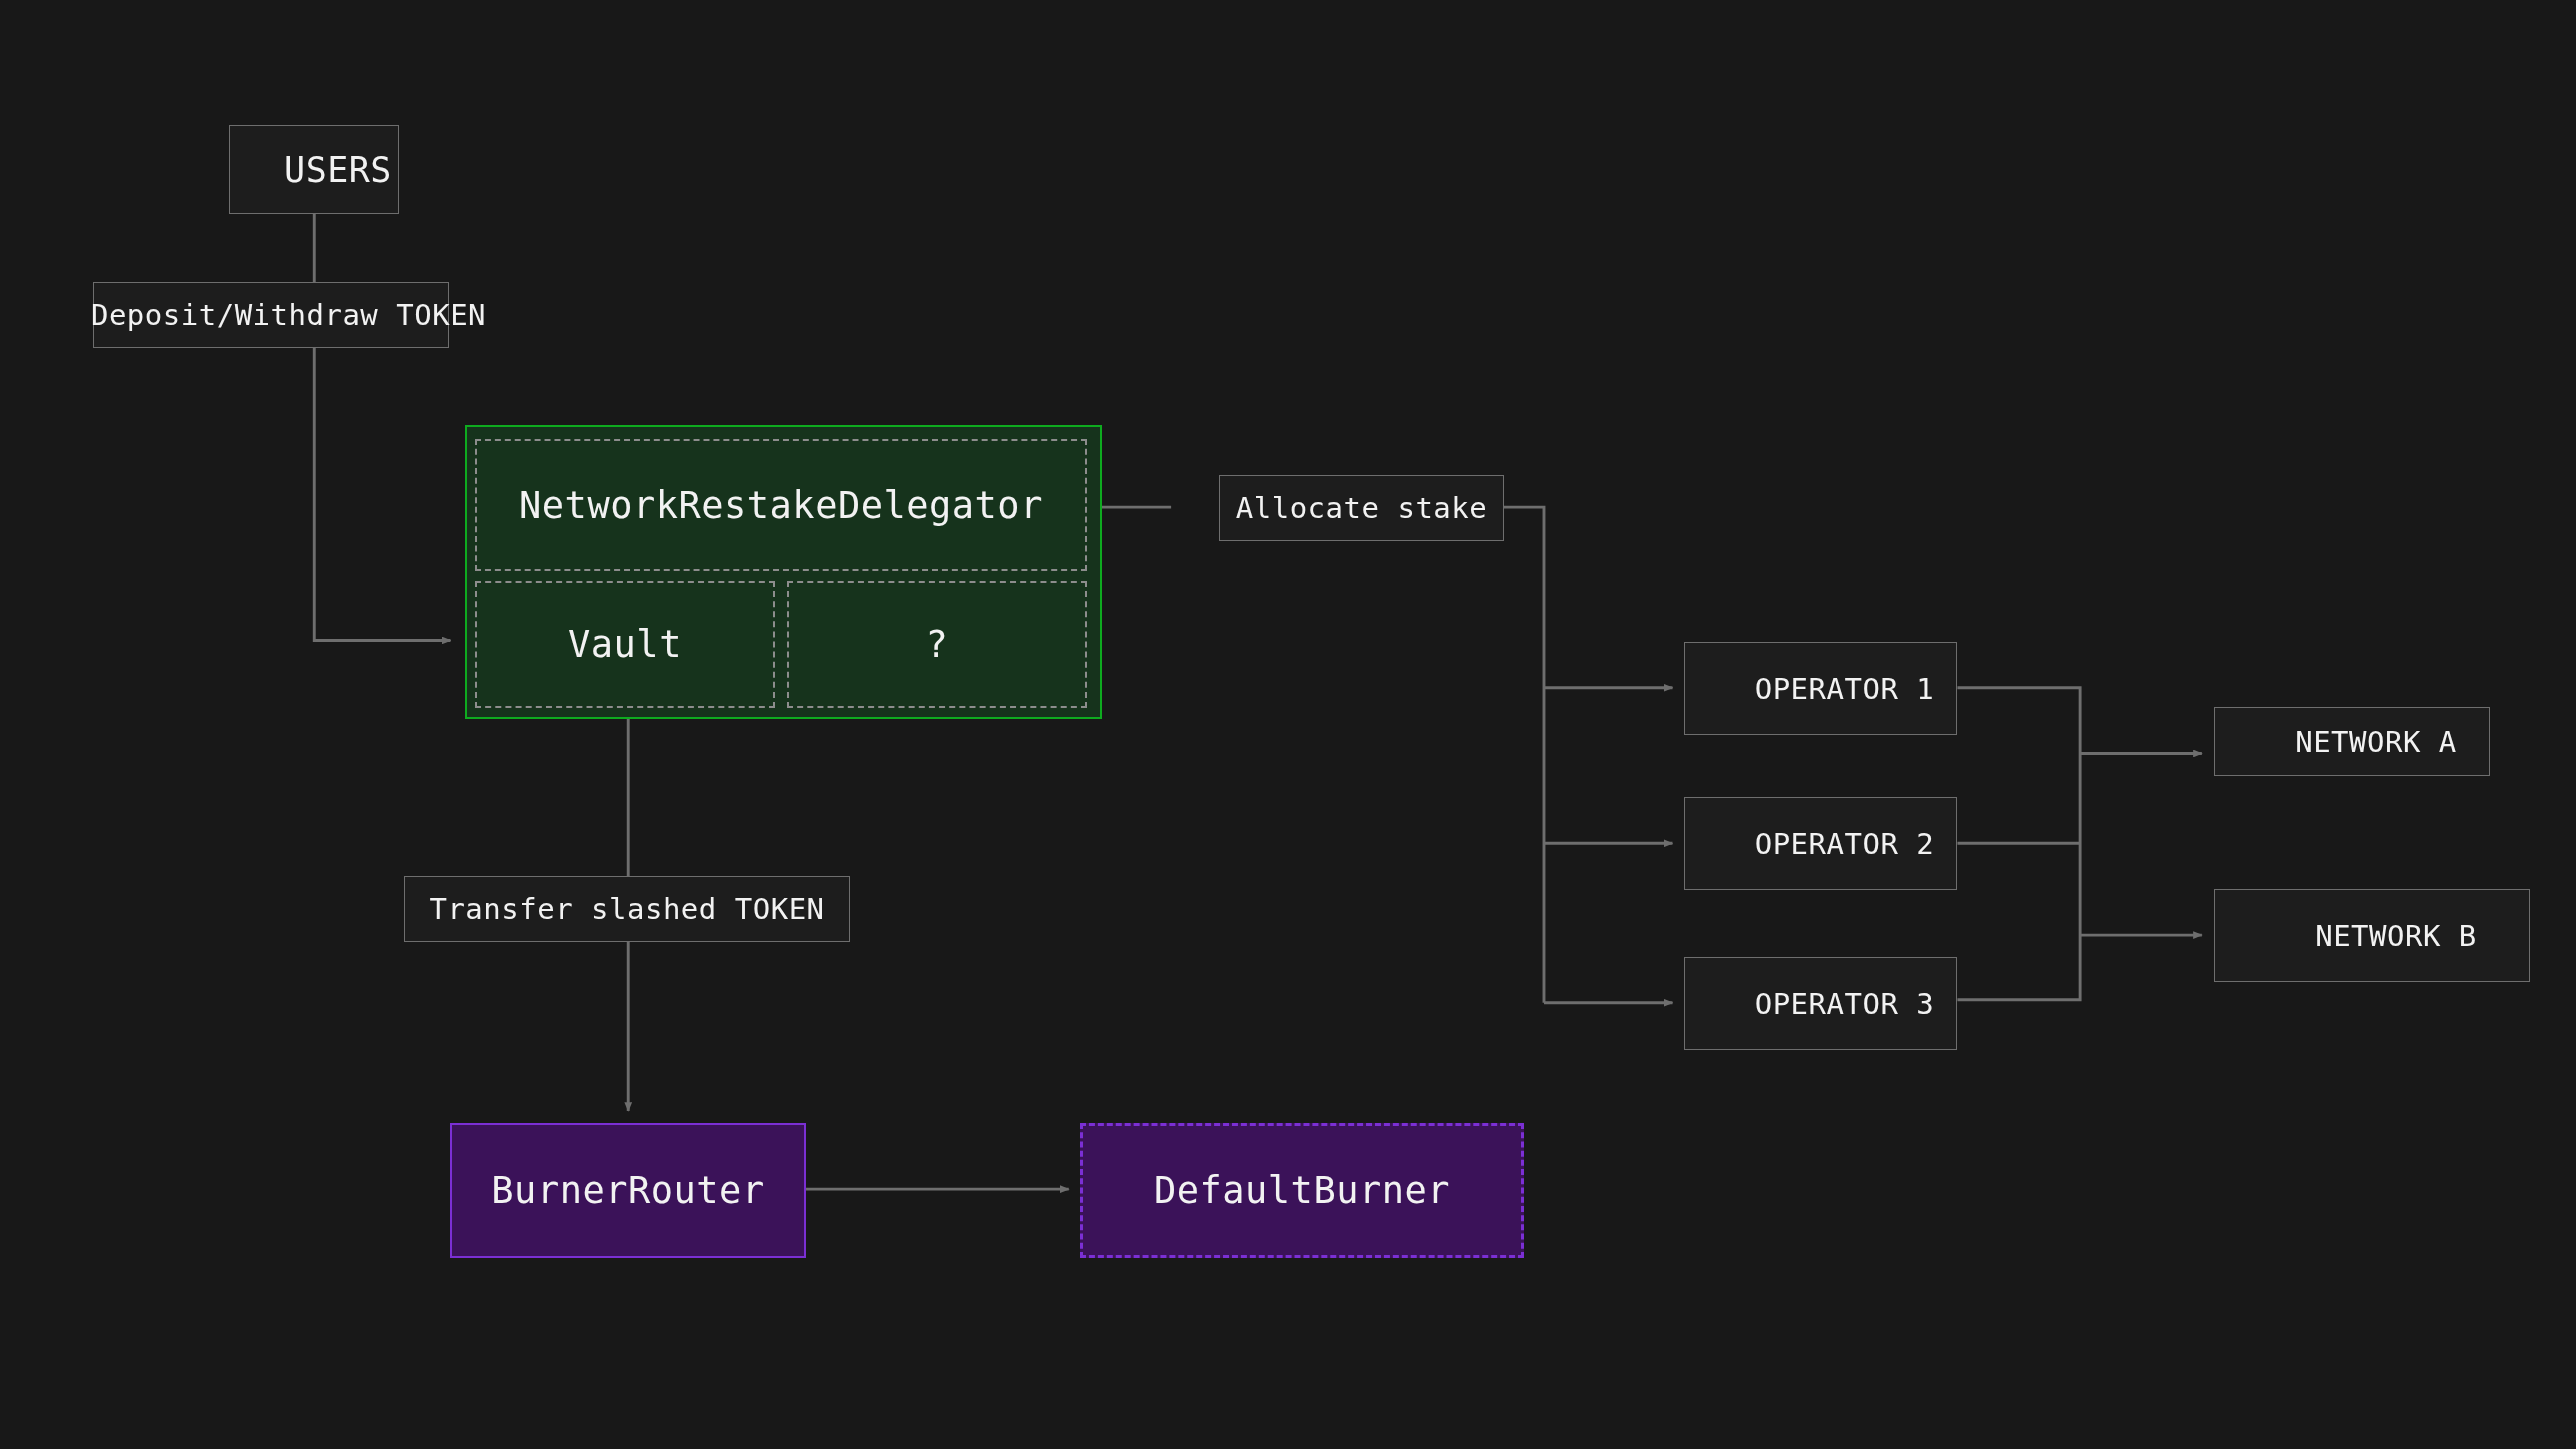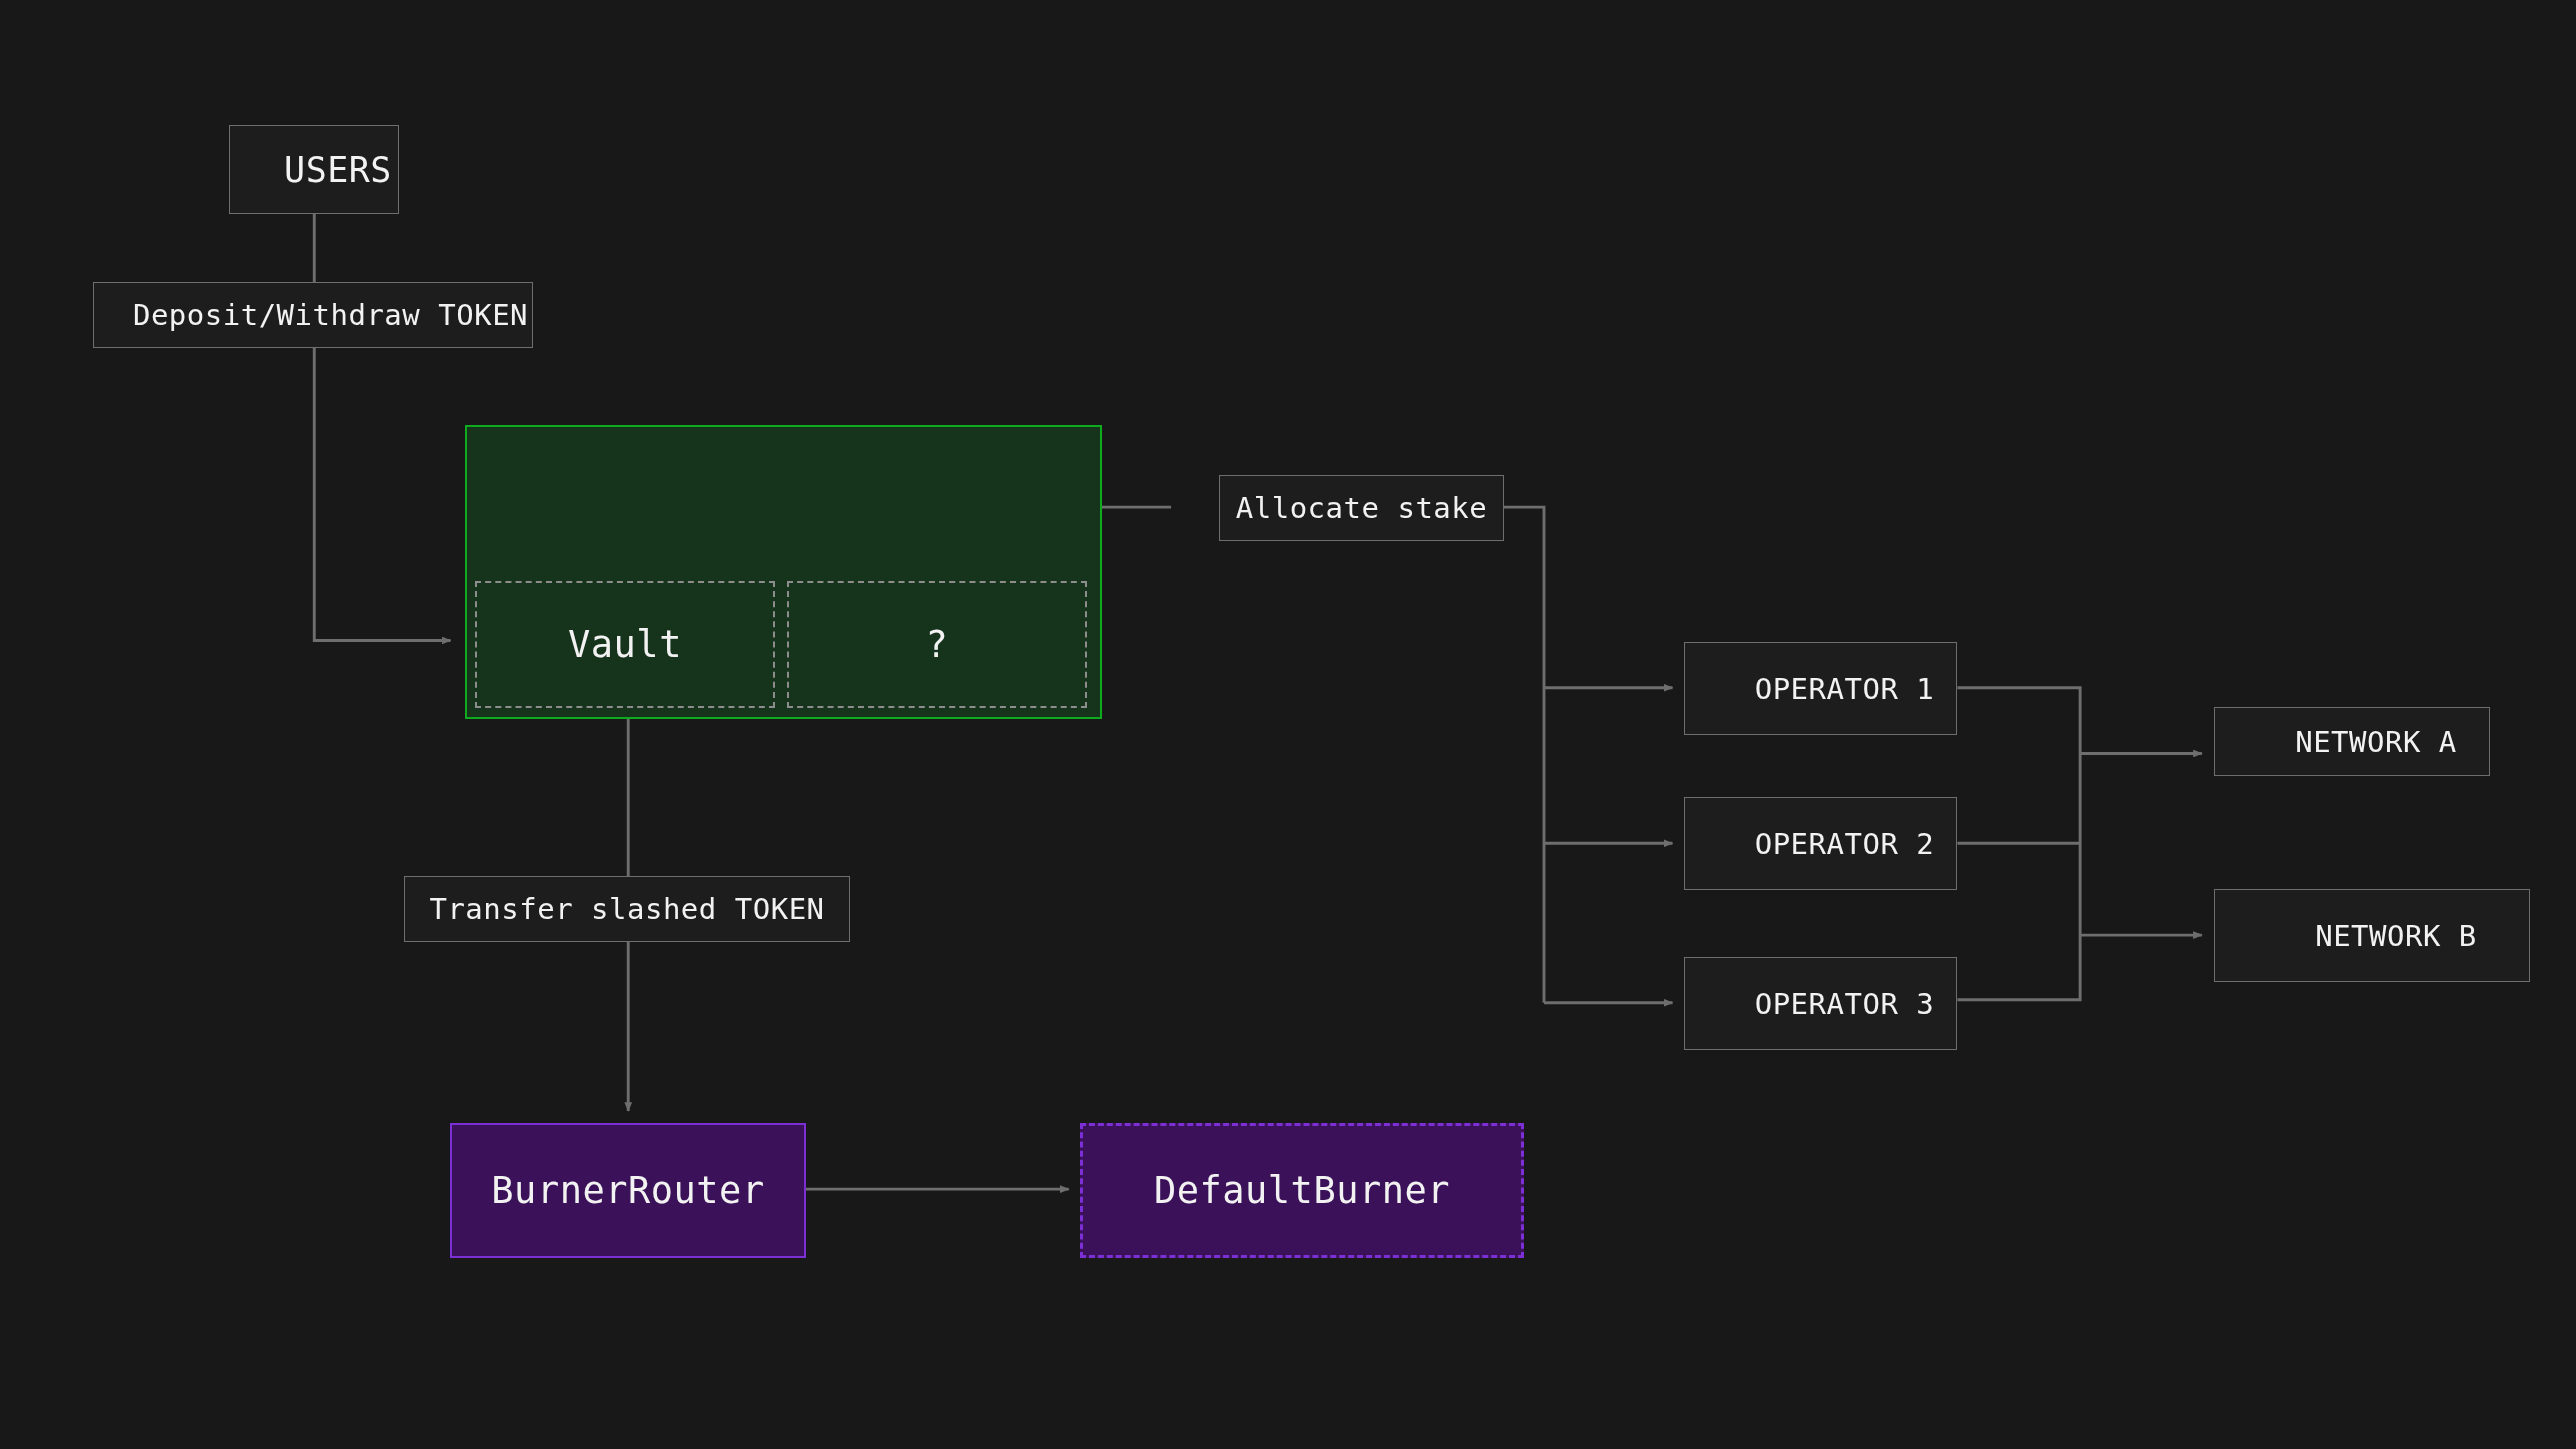--- a/index.html
+++ b/index.html
@@ -110,26 +110,29 @@
 
     <g>
       <path d="M834,1231 L1106,1231" stroke="#6e6e6e" stroke-width="3" fill="none" marker-end="url(#arrow)"></path>
     </g>
   </svg>
 
   <div class="node plain-box users-label" style="left:229px; top:125px; width:170px; height:89px;">
     <span>USERS</span>
   </div>
 
-  <div class="node label-box" style="left:93px; top:282px; width:440px; height:66px;padding-left:35px;">
+  <div class="node label-box" style="left:93px; top:282px; width:356px; height:66px;padding-left:35px;">
     <span>Deposit/Withdraw TOKEN</span>
   </div>
 
   <div class="node group-green" style="left:465px; top:425px; width:637px; height:294px;"></div>
 
+  <div class="node dashed-inner" style="left:475px; top:439px; width:612px; height:132px;">
+    <span>NetworkRestakeDelegator</span>
+  </div>
 
   <div class="node dashed-inner" style="left:475px; top:581px; width:300px; height:127px;">
     <span>Vault</span>
   </div>
 
   <div class="node dashed-inner" style="left:787px; top:581px; width:300px; height:127px;">
     <span>?</span>
   </div>
 
   <div class="node label-box" style="left:1171px; top:475px; width:285px; height:66px;margin-left:48px;">

